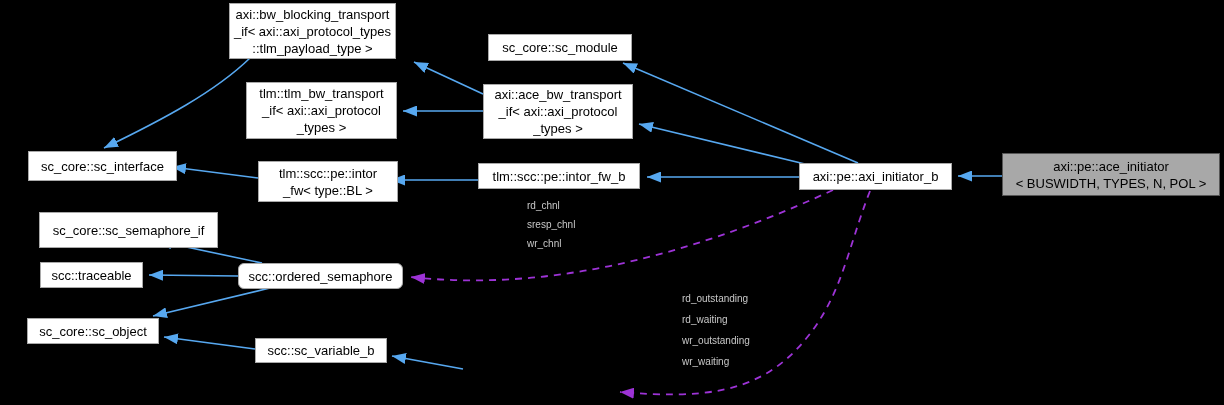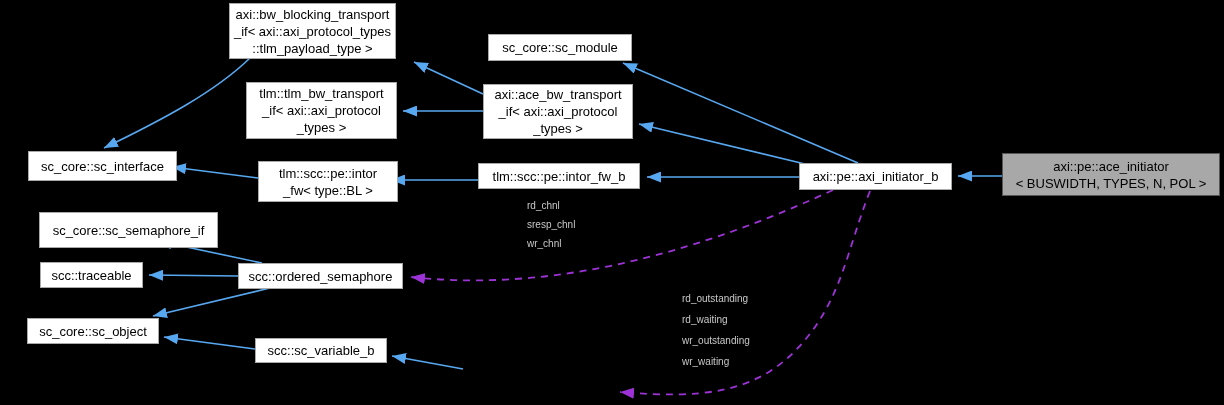--- a/index.html
+++ b/index.html
@@ -82,21 +82,21 @@
 _types &gt;</div>
   <div class="node" style="left:28px;top:151px;width:149px;height:30px;">sc_core::sc_interface</div>
   <div class="node" style="left:258px;top:161px;width:140px;height:41px;">tlm::scc::pe::intor
 _fw&lt; type::BL &gt;</div>
   <div class="node" style="left:799px;top:163px;width:153px;height:27px;">axi::pe::axi_initiator_b</div>
   <div class="node" style="left:478px;top:163px;width:162px;height:26px;">tlm::scc::pe::intor_fw_b</div>
   <div class="node selected" style="left:1002px;top:153px;width:218px;height:43px;">axi::pe::ace_initiator
 &lt; BUSWIDTH, TYPES, N, POL &gt;</div>
   <div class="node" style="left:3px;top:212px;width:179px;height:36px;margin-left:36px;">sc_core::sc_semaphore_if</div>
   <div class="node" style="left:40px;top:262px;width:103px;height:26px;">scc::traceable</div>
-  <div class="node" style="left:238px;top:263px;width:165px;height:26px;">scc::ordered_semaphore</div>
+  <div class="node" style="left:238px;top:263px;width:165px;height:26px;border-radius:6px;">scc::ordered_semaphore</div>
   <div class="node" style="left:27px;top:318px;width:132px;height:26px;">sc_core::sc_object</div>
   <div class="node" style="left:255px;top:338px;width:132px;height:25px;">scc::sc_variable_b</div>
 
   <div class="edge-labels channels" style="left:527px;top:200px;">
     <div>rd_chnl</div>
     <div>sresp_chnl</div>
     <div>wr_chnl</div>
   </div>
 
   <div class="edge-labels counters" style="left:682px;top:293px;">

